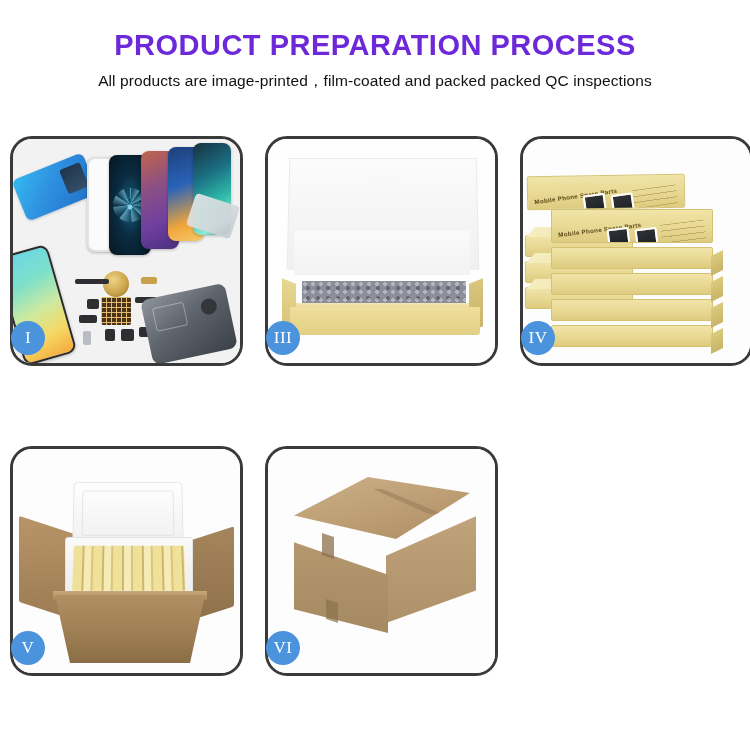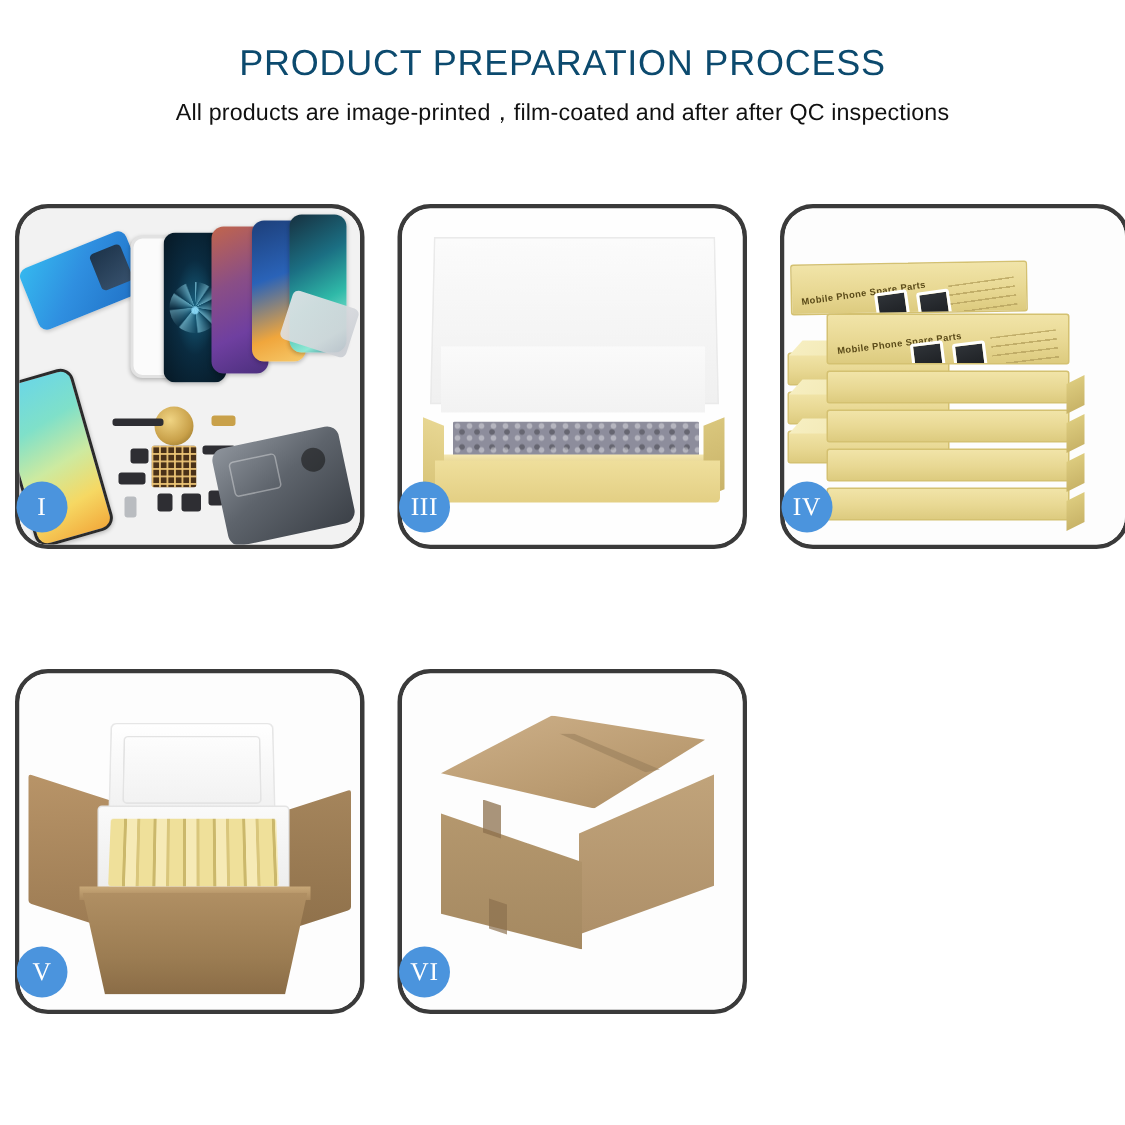--- a/index.html
+++ b/index.html
@@ -7,24 +7,24 @@
     width: 750px; height: 750px;
     background: #ffffff;
     font-family: "Liberation Sans", sans-serif;
     overflow: hidden;
   }
   .page { position: relative; width: 750px; height: 750px; background: #fff; }
 
   
   .header { text-align: center; padding-top: 30px; }
   .title {
-    font-size: 24px;
-    font-weight: 400;
+    font-size: 29px;
+    font-weight: 700;
     letter-spacing: 0.5px;
-    color: #0c4a6e;
+    color: #6d28d9;
     line-height: 1.1;
     font-family: "Liberation Sans", sans-serif;
   }
   .subtitle {
     margin-top: 9px;
     font-size: 15.5px;
     font-weight: 400;
     color: #111;
     letter-spacing: 0.1px;
   }
@@ -387,21 +387,21 @@
     background: rgba(140,112,78,.7); transform: skewY(18deg);
   }
 </style>
 </head>
 <body>
 
 <div class="page">
 
   <div class="header">
     <div class="title">PRODUCT PREPARATION PROCESS</div>
-    <div class="subtitle">All products are image-printed，film-coated and after after QC inspections</div>
+    <div class="subtitle">All products are image-printed，film-coated and packed packed QC inspections</div>
   </div>
 
   <div class="grid">
 
     <div class="panel">
       <div class="panel-inner p1">
         <div class="scene">
           <div class="film"></div>
           <div class="phone ph-white"></div>
           <div class="phone ph-dark"></div>

